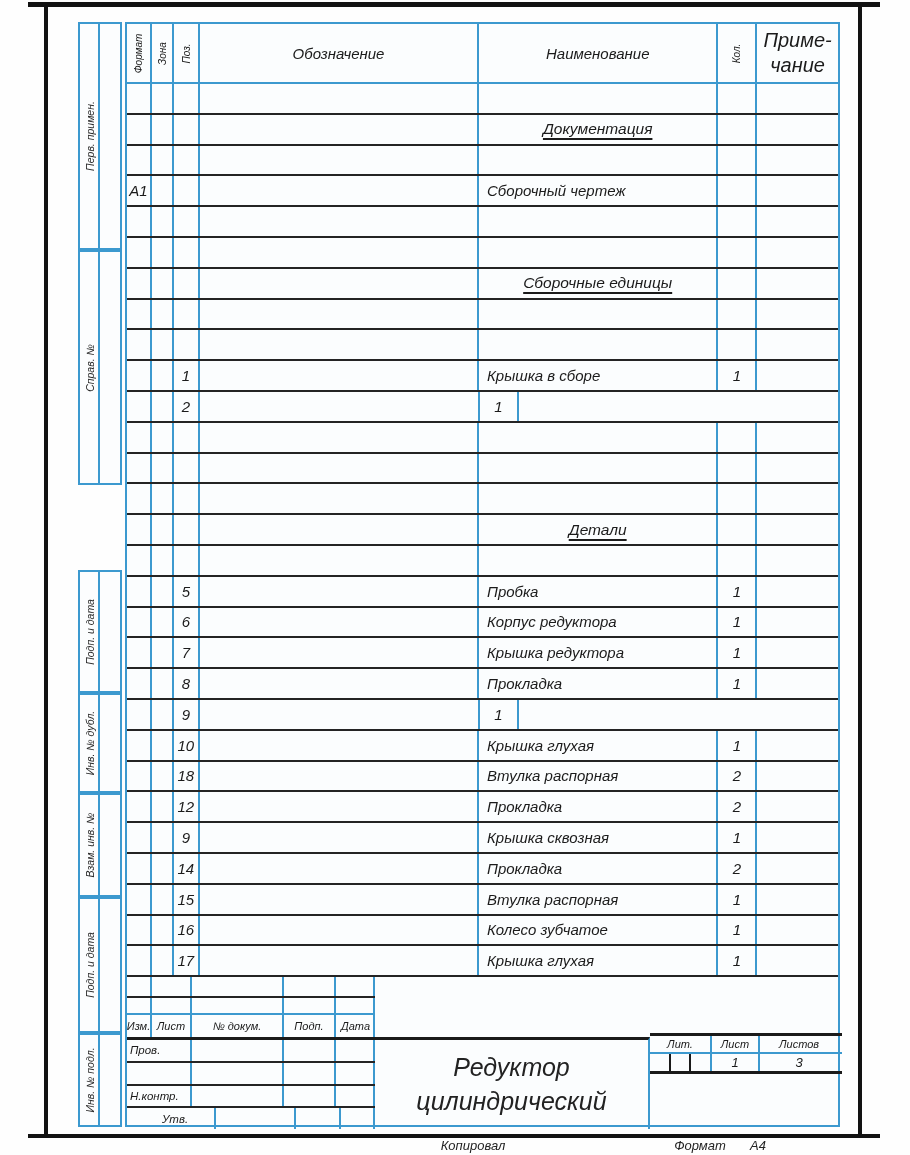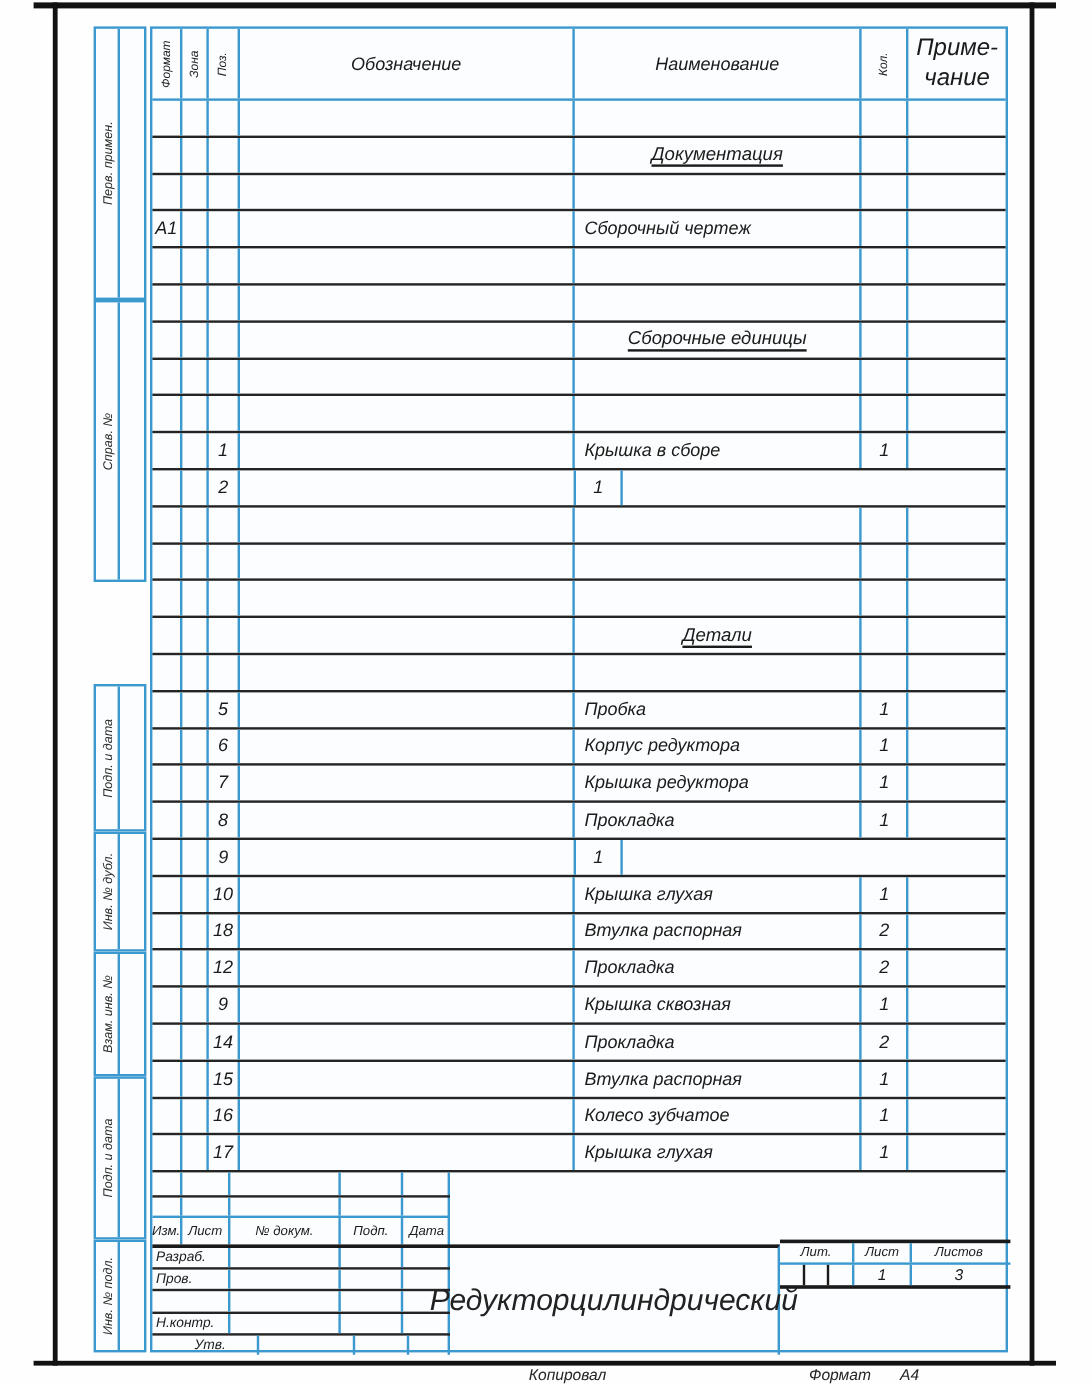--- a/index.html
+++ b/index.html
@@ -88,21 +88,21 @@
   .sigrow .lab{width:65px;border-right:2px solid var(--blue);box-sizing:border-box;display:flex;align-items:center;padding-left:3px;font-style:italic;font-size:11.5px;}
   .sigrow .cell{border-right:2px solid var(--blue);box-sizing:border-box;}
   .sigrow .cell:last-child{border-right:none;}
   .cw-doc{width:92px;}
   .cw-podp{width:52px;}
   .cw-data{width:39px;}
 
   .name-cell{
     position:absolute;left:248px;top:60px;width:275px;height:92px;
     border-top:3px solid #1a1a1a;border-right:2px solid var(--blue);box-sizing:border-box;
-    display:flex;flex-direction:row;align-items:center;justify-content:center;
+    display:flex;flex-direction:column;align-items:center;justify-content:center;
     font-style:italic;font-size:25px;line-height:1.35;color:#222;
   }
   .rblock{position:absolute;left:523px;top:56px;width:192px;height:92px;border-top:3px solid #1a1a1a;box-sizing:border-box;}
   .rb-labels{display:flex;height:18px;border-bottom:2px solid var(--blue);box-sizing:border-box;}
   .rb-values{display:flex;height:20px;border-bottom:3px solid #1a1a1a;box-sizing:border-box;}
   .rb-cell{border-right:2px solid var(--blue);box-sizing:border-box;display:flex;align-items:center;justify-content:center;font-style:italic;}
   .rb-cell:last-child{border-right:none;}
   .rw-lit{width:62px;}
   .rw-list{width:48px;}
   .rw-listov{width:78px;}
@@ -472,26 +472,20 @@
         </div>
         <div class="hdr-row">
           <div class="tc tw-izm">Изм.</div>
           <div class="tc tw-list">Лист</div>
           <div class="tc tw-doc">№ докум.</div>
           <div class="tc tw-podp">Подп.</div>
           <div class="tc tw-data">Дата</div>
         </div>
         <div class="sig-area">
           <div class="sigrow">
-            <div class="lab">Разраб.</div>
-            <div class="cell cw-doc"></div>
-              <div class="cell cw-podp"></div>
-              <div class="cell cw-data"></div>
-          </div>
-          <div class="sigrow">
             <div class="lab">Пров.</div>
             <div class="cell cw-doc"></div>
               <div class="cell cw-podp"></div>
               <div class="cell cw-data"></div>
           </div>
           <div class="sigrow">
             <div class="lab"></div>
             <div class="cell cw-doc"></div>
               <div class="cell cw-podp"></div>
               <div class="cell cw-data"></div>

